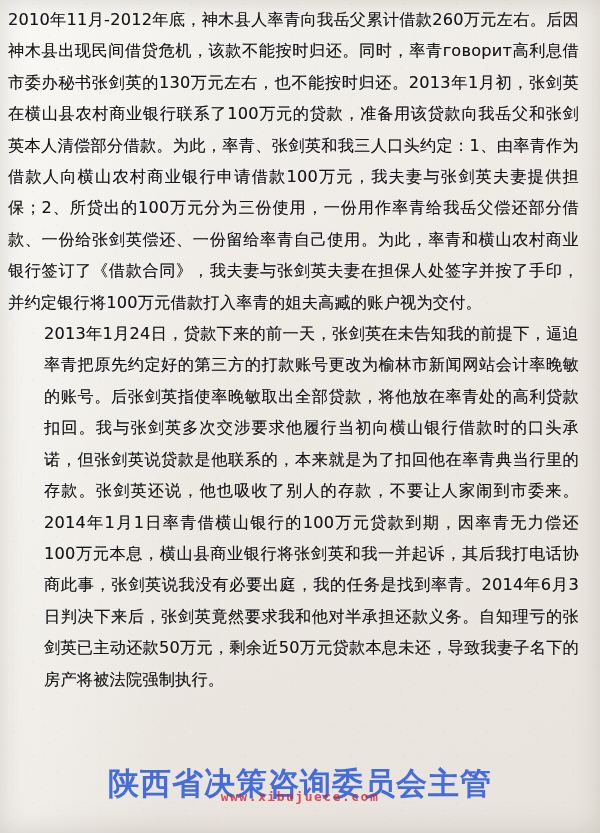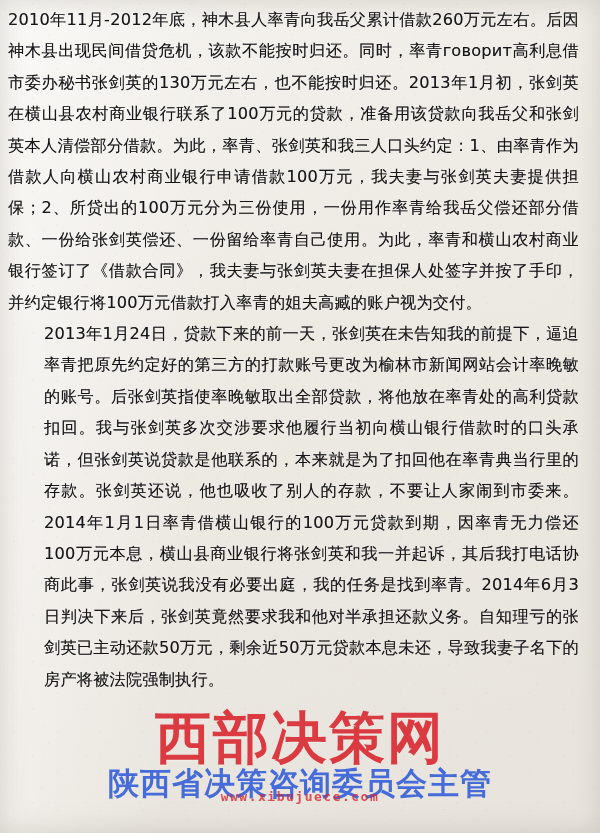--- a/index.html
+++ b/index.html
@@ -119,18 +119,17 @@
 
 <div class="paper"></div>
 <div class="grain"></div>
 
 <div class="doc">
   <p class="para">2010年11月-2012年底，神木县人率青向我岳父累计借款260万元左右。后因神木县出现民间借贷危机，该款不能按时归还。同时，率青говорит高利息借市委办秘书张剑英的130万元左右，也不能按时归还。2013年1月初，张剑英在横山县农村商业银行联系了100万元的贷款，准备用该贷款向我岳父和张剑英本人清偿部分借款。为此，率青、张剑英和我三人口头约定：1、由率青作为借款人向横山农村商业银行申请借款100万元，我夫妻与张剑英夫妻提供担保；2、所贷出的100万元分为三份使用，一份用作率青给我岳父偿还部分借款、一份给张剑英偿还、一份留给率青自己使用。为此，率青和横山农村商业银行签订了《借款合同》，我夫妻与张剑英夫妻在担保人处签字并按了手印，并约定银行将100万元借款打入率青的姐夫高臧的账户视为交付。</p>
   <p class="para indent">2013年1月24日，贷款下来的前一天，张剑英在未告知我的前提下，逼迫率青把原先约定好的第三方的打款账号更改为榆林市新闻网站会计率晚敏的账号。后张剑英指使率晚敏取出全部贷款，将他放在率青处的高利贷款扣回。我与张剑英多次交涉要求他履行当初向横山银行借款时的口头承诺，但张剑英说贷款是他联系的，本来就是为了扣回他在率青典当行里的存款。张剑英还说，他也吸收了别人的存款，不要让人家闹到市委来。2014年1月1日率青借横山银行的100万元贷款到期，因率青无力偿还100万元本息，横山县商业银行将张剑英和我一并起诉，其后我打电话协商此事，张剑英说我没有必要出庭，我的任务是找到率青。2014年6月3日判决下来后，张剑英竟然要求我和他对半承担还款义务。自知理亏的张剑英已主动还款50万元，剩余近50万元贷款本息未还，导致我妻子名下的房产将被法院强制执行。</p>
 </div>
 
 <div class="watermark">
-  <div class="wm-main">西部决策网</div>
   <div class="wm-sub">陕西省决策咨询委员会主管</div>
   <div class="wm-url">www.xibujuece.com</div>
 </div>
 
 <div class="edge-shadow"></div>
 
 </body></html>

